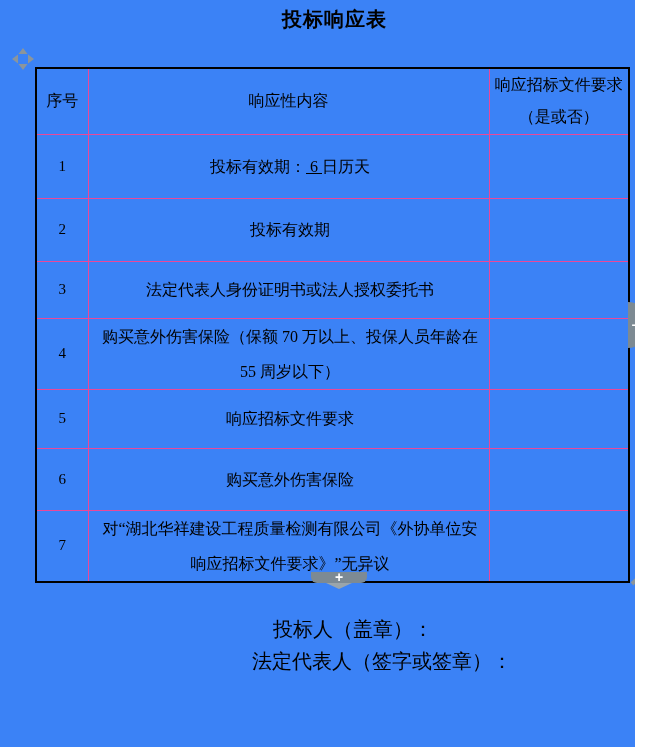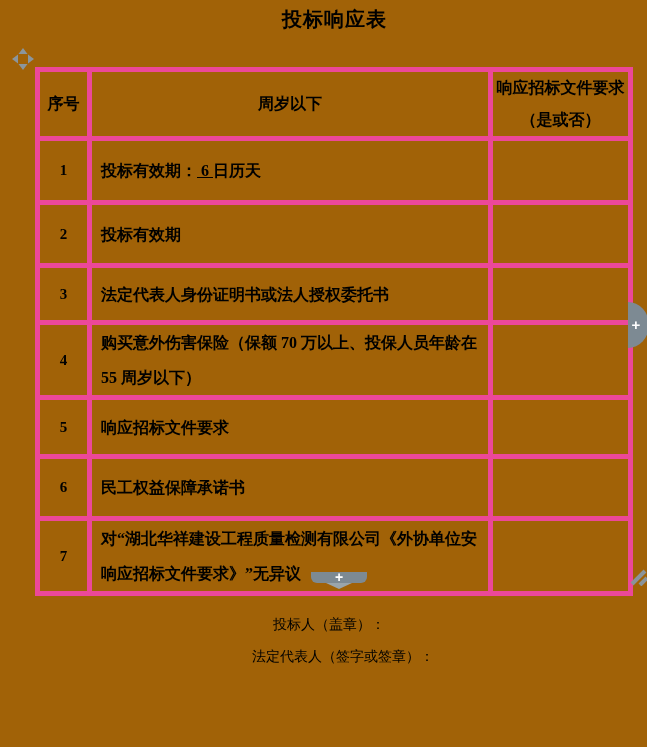--- a/index.html
+++ b/index.html
@@ -1,24 +1,23 @@
 <!DOCTYPE html>
 <html><head>
 <meta charset="utf-8">
 <style>
   html, body { margin: 0; padding: 0; background: #ffffff; }
   #page {
     position: relative;
     width: 635px;
     height: 747px;
-    background: #a16207;
+    background: #3b82f6;
     font-family: "Liberation Serif", "DejaVu Serif", serif;
     color: #000000;
     overflow: hidden;
-    padding-left: 12px;
   }
 
   
   #doc-title {
     position: absolute;
     top: 6px;
     left: 0;
     width: 669px;
     text-align: center;
     font-size: 20px;
@@ -41,36 +40,36 @@
     position: absolute;
     left: 35px;
     top: 67px;
     width: 593px;
     border-collapse: collapse;
     table-layout: fixed;
     border: 2px solid #000000;
     font-size: 16px;
   }
   #response-table td, #response-table th {
-    border: 5px solid #ec4899;
+    border: 1px solid #ec4899;
     padding: 0;
-    font-weight: bold;
+    font-weight: normal;
     overflow: hidden;
   }
   .col-no      { width: 52px;  }
   .col-content { width: 401px; }
   .col-resp    { width: 140px; }
 
   .cell-no {
     text-align: center;
     vertical-align: middle;
     font-size: 15px;
   }
   .cell-content {
-    text-align: left;
+    text-align: center;
     vertical-align: middle;
     padding-left: 9px !important;
     padding-right: 6px !important;
     white-space: pre-line;
     line-height: 35px;
   }
   .cell-resp { vertical-align: middle; }
 
   .th-center {
     text-align: center;
@@ -157,21 +156,21 @@
     left: 630px;
     top: 569px;
     width: 19px;
     height: 17px;
     cursor: nwse-resize;
   }
 
   
   .sig-line {
     position: absolute;
-    font-size: 14px;
+    font-size: 20px;
     white-space: pre;
   }
   #sig-bidder { left: 273px; top: 616px; }
   #sig-rep    { left: 252px; top: 648px; }
   #sig-date   { left: 314px; top: 713px; margin-top: 44px; }
 </style>
 </head>
 <body>
 
 <div id="page">
@@ -191,21 +190,21 @@
 
   <table id="response-table">
     <colgroup>
       <col class="col-no">
         <col class="col-content">
         <col class="col-resp">
     </colgroup>
     <tbody>
         <tr style="height:66px;">
       <th class="th-center">序号</th>
-      <th class="th-center">周岁以下</th>
+      <th class="th-center">响应性内容</th>
       <th class="th-resp">响应招标文件要求
 （是或否）</th>
     </tr>
     <tr style="height:64px;">
       <td class="cell-no">1</td>
       <td class="cell-content"><span>投标有效期：</span><span class="u-fill"> 6 </span><span>日历天</span></td>
       <td class="cell-resp"></td>
     </tr>
     <tr style="height:63px;">
       <td class="cell-no">2</td>
@@ -223,21 +222,21 @@
 55 周岁以下）</td>
       <td class="cell-resp"></td>
     </tr>
     <tr style="height:59px;">
       <td class="cell-no">5</td>
       <td class="cell-content">响应招标文件要求</td>
       <td class="cell-resp"></td>
     </tr>
     <tr style="height:62px;">
       <td class="cell-no">6</td>
-      <td class="cell-content">民工权益保障承诺书</td>
+      <td class="cell-content">购买意外伤害保险</td>
       <td class="cell-resp"></td>
     </tr>
     <tr style="height:64px;">
       <td class="cell-no">7</td>
       <td class="cell-content">对“湖北华祥建设工程质量检测有限公司《外协单位安
 响应招标文件要求》”无异议</td>
       <td class="cell-resp"></td>
     </tr>
   </tbody>
     </table>

